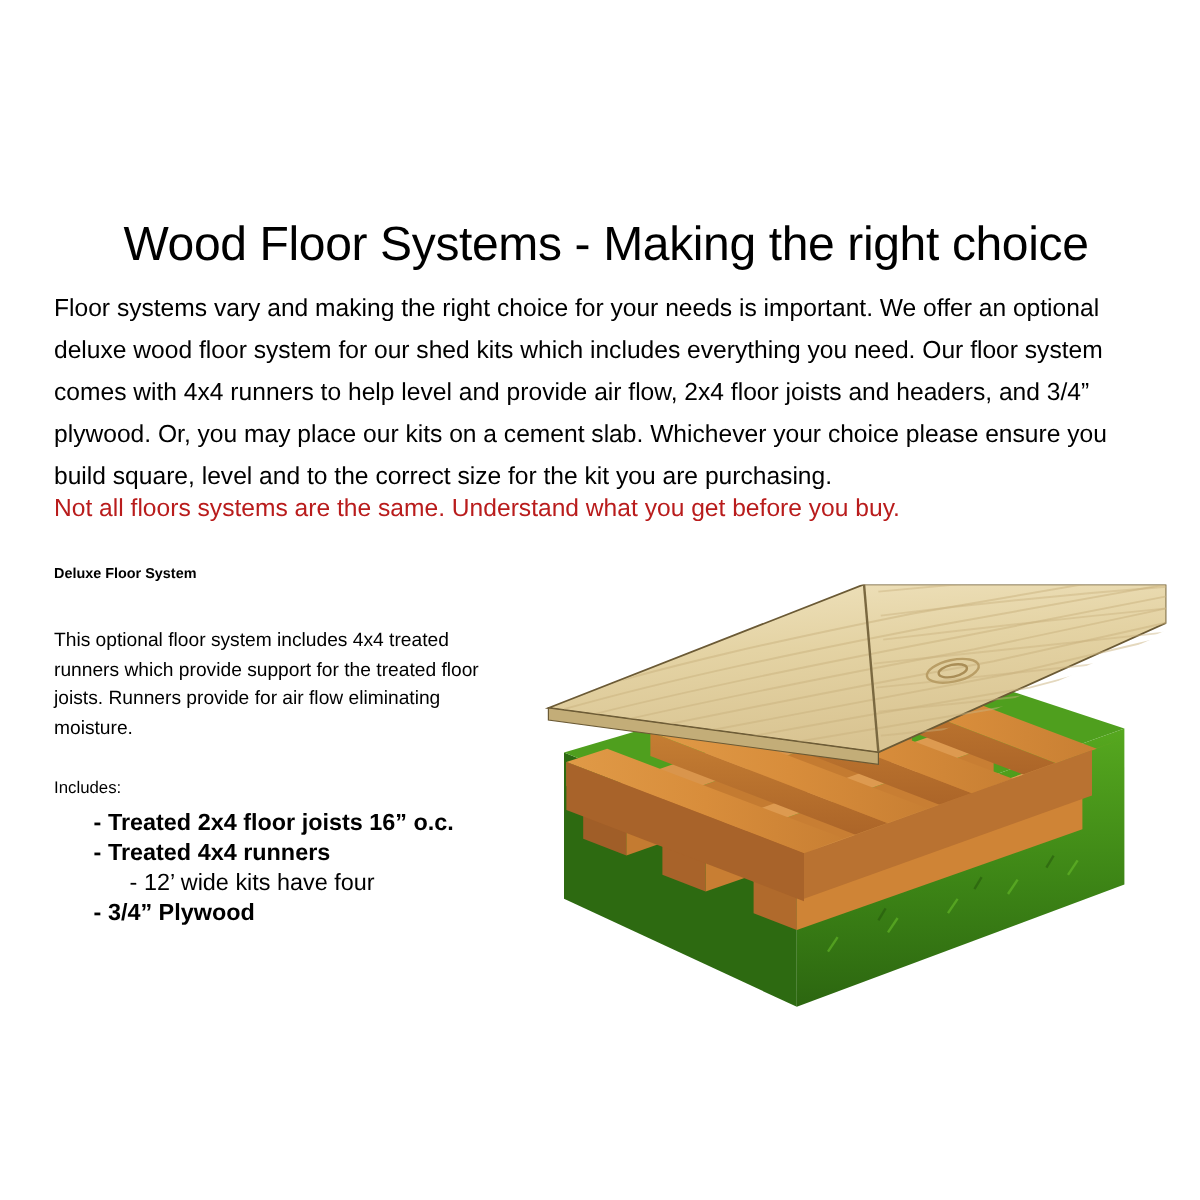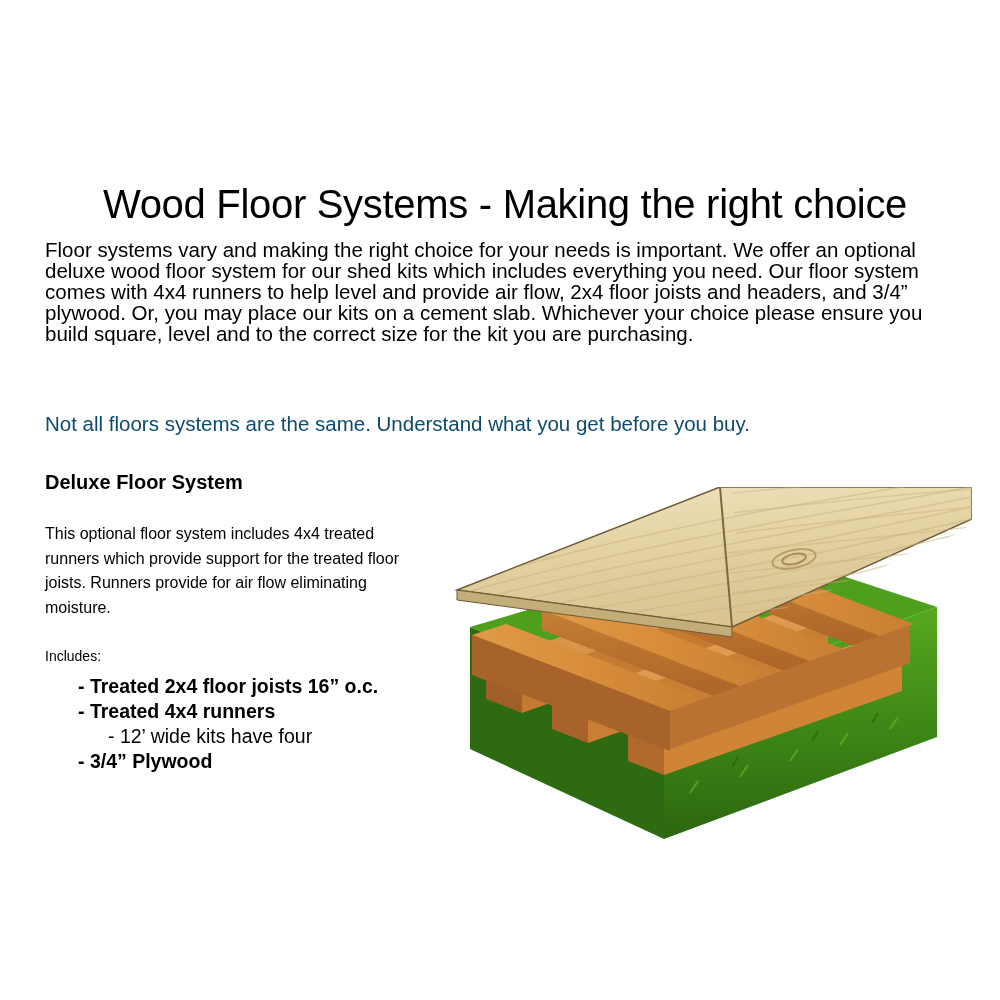--- a/index.html
+++ b/index.html
@@ -33,37 +33,37 @@
     white-space: nowrap;
     text-align: center;
     color: #000;
   }
   .intro {
     position: absolute;
     left: 45px;
     top: 218px;
     width: 900px;
     font-size: 20.5px;
-    line-height: 21px;
+    line-height: 35px;
     color: #000;
   }
   .intro2 {
     position: absolute;
     left: 45px;
     top: 390px;
     width: 900px;
     font-size: 20.5px;
     line-height: 25.5px;
-    color: #0c4a6e;
+    color: #b91c1c;
   }
   .subhead {
     position: absolute;
     left: 45px;
     top: 471px;
-    font-size: 20px;
+    font-size: 12px;
     font-weight: bold;
     color: #000;
   }
   .desc {
     position: absolute;
     left: 45px;
     top: 506px;
     width: 380px;
     font-size: 16px;
     line-height: 24.5px;

